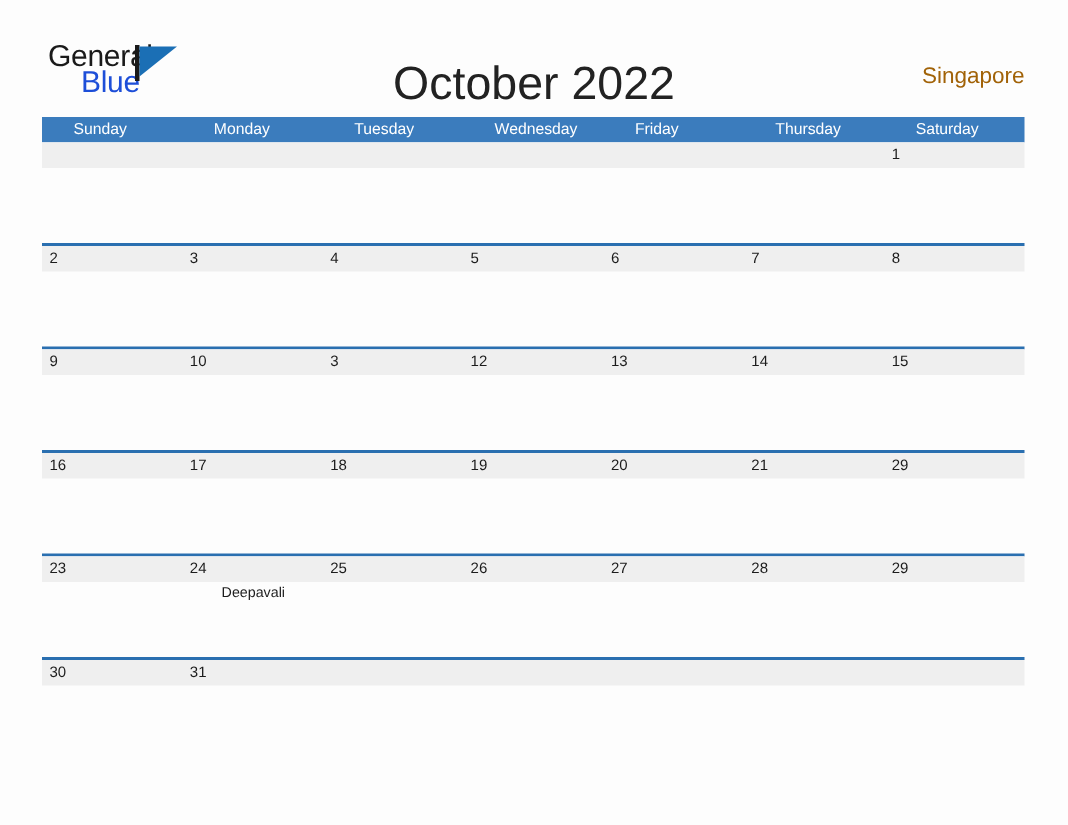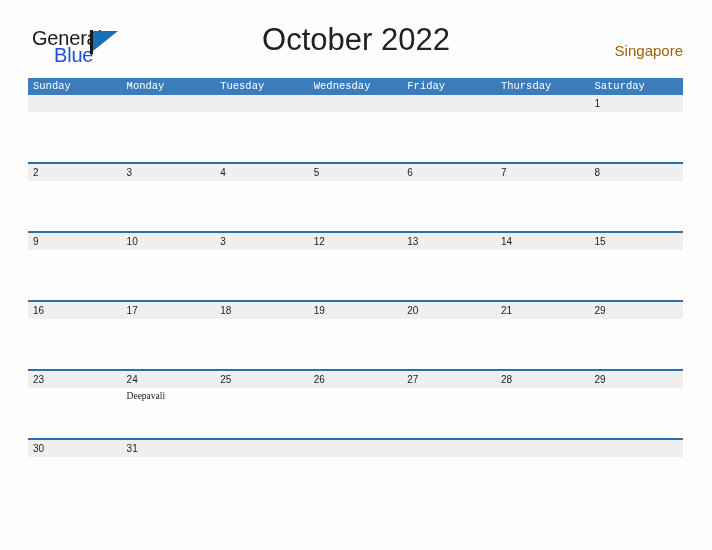--- a/index.html
+++ b/index.html
@@ -85,21 +85,21 @@
     position: absolute;
     left: 0;
     right: 0;
     top: 22px;
     text-align: center;
     font-size: 31px;
     color: #222222;
     font-family: "Liberation Sans", sans-serif;
     font-weight: normal;
     letter-spacing: 0px;
-    margin: 0;
+    margin: 16px;
   }
 
   .location {
     position: absolute;
     right: 29px;
     top: 42px;
     font-size: 15px;
     color: #a16207;
     font-family: Liberation Sans, sans-serif;
   }
@@ -115,23 +115,23 @@
   .weekdays {
     display: flex;
     background: #3b7cbd;
     height: 17px;
   }
   .weekday {
     flex: 1 1 0;
     color: #ffffff;
     font-size: 10.5px;
     line-height: 17px;
-    padding-left: 5px;
+    padding-left: 21px;
     box-sizing: border-box;
-    font-family: Liberation Mono, monospace;
+    font-family: Liberation Sans, sans-serif;
     white-space: nowrap;
     overflow: hidden;
   }
 
   .week {
     border-bottom: 2px solid #2a6fb0;
     background: #fdfdfd;
   }
   .week.last {
     border-bottom: none;
@@ -160,22 +160,23 @@
     font-family: "Liberation Sans", sans-serif;
   }
 
   .daycell {
     flex: 1 1 0;
     padding: 2px 4px 0 5px;
     box-sizing: border-box;
     font-size: 9.5px;
     line-height: 12px;
     color: #1c1c1c;
-    font-family: Liberation Serif, serif;
+    font-family: Liberation Sans, sans-serif;
     word-wrap: break-word;
+    text-align: center;
   }
   .event {
     display: block;
     font-size: 9.5px;
     color: #1c1c1c;
   }
 </style>
 </head>
 <body>
 

